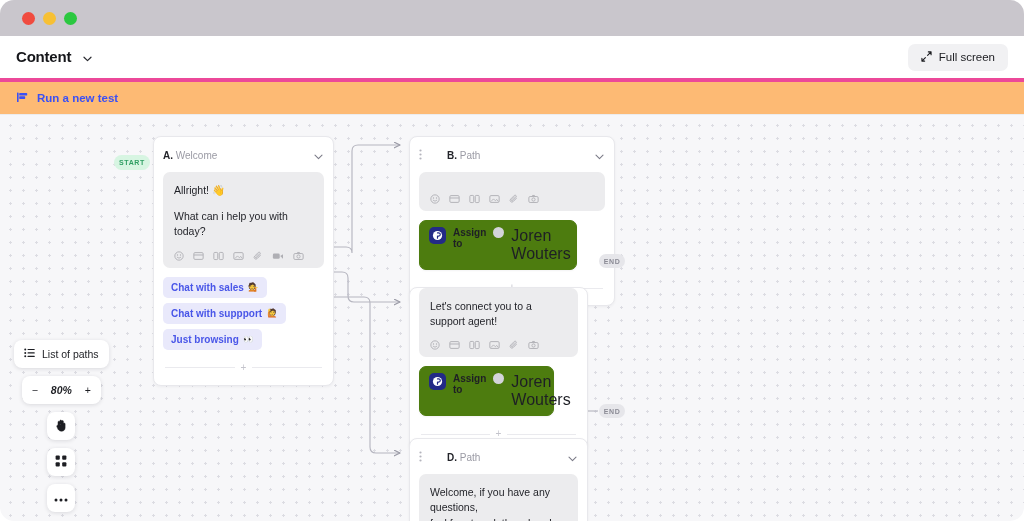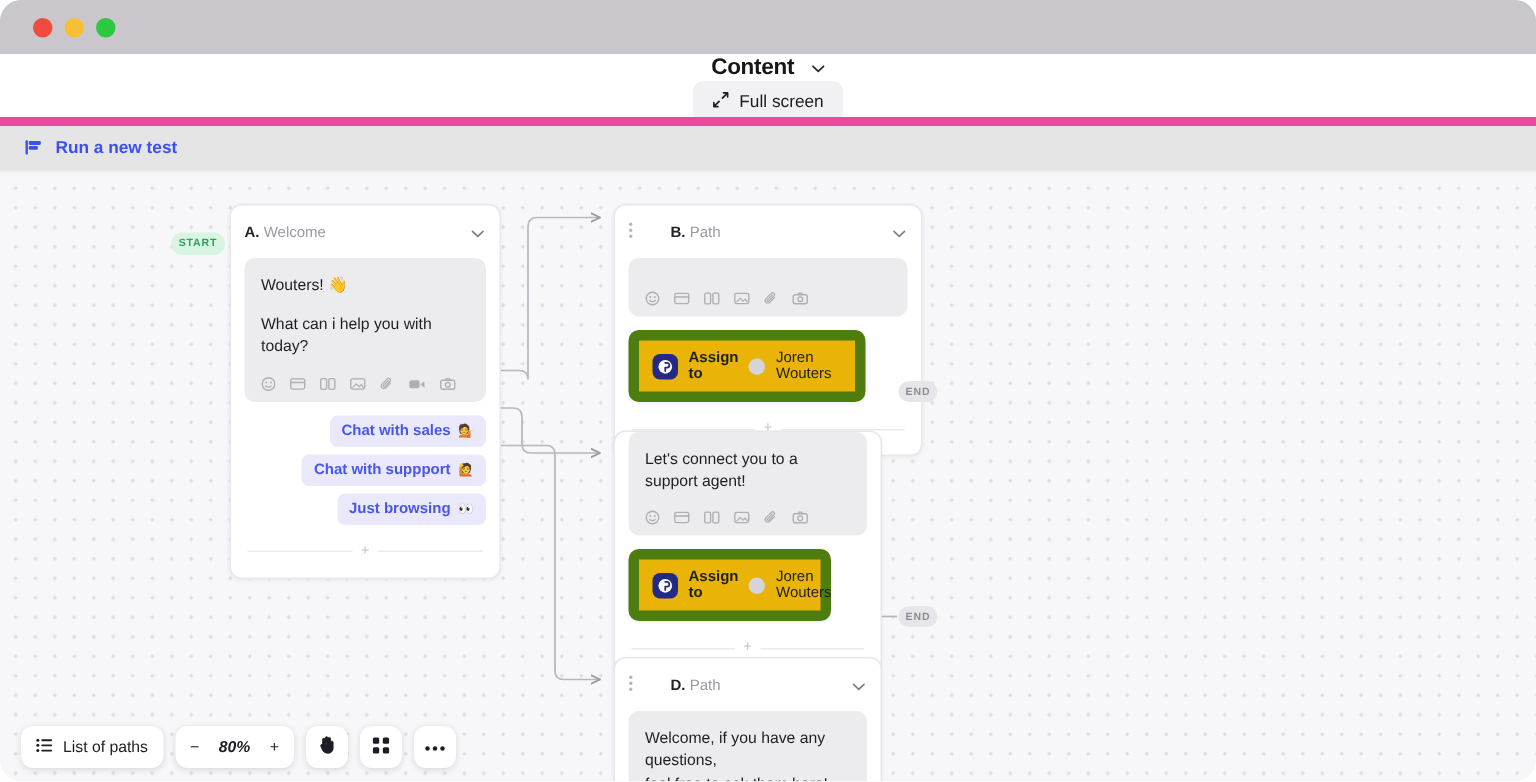--- a/index.html
+++ b/index.html
@@ -30,21 +30,20 @@
   .dot.yellow { background: #f7c034; }
   .dot.green  { background: #2bc840; }
 
   
   .header {
     position: absolute; top: 36px; left: 0;
     width: 1024px; height: 42px;
     background: #ffffff;
     display: flex; align-items: center;
     padding: 0 16px;
-    flex-direction: column;
   }
   .page-title {
     font-size: 15px; font-weight: bold; color: #15161a;
     letter-spacing: -0.2px;
   }
   .title-chevron {
     margin-left: 7px; display: inline-block;
     color: #2a2b31;
   }
   .spacer { flex: 1; }
@@ -55,22 +54,22 @@
     padding: 7px 13px;
     font-size: 11.5px; color: #1b1c20;
     font-family: "Liberation Sans", sans-serif;
     cursor: pointer;
   }
 
   
   .subheader {
     position: absolute; top: 78px; left: 0;
     width: 1024px; height: 37px;
-    background: #e5e5e5;
-    border-top: 6px solid #ec4899;
+    background: #fdba74;
+    border-top: 4px solid #ec4899;
     border-bottom: 1px solid #ececed;
     display: flex; align-items: center;
     padding: 0 16px; gap: 8px;
   }
   .runtest {
     display: flex; align-items: center; gap: 8px;
     color: #3b50f4; font-size: 11.5px; font-weight: bold;
     cursor: pointer;
   }
 
@@ -143,70 +142,71 @@
   }
   .msg-line + .msg-line { margin-top: 11px; }
 
   .icon-row {
     display: flex; align-items: center;
     gap: 9px; margin-top: 11px;
   }
   .mini-icon { opacity: .4; display: flex; }
 
   
-  .replies { margin-top: 9px; display: flex; flex-direction: column; align-items: flex-end; gap: 5px; }
+  .replies { margin-top: 9px; display: flex; flex-direction: column; align-items: flex-start; gap: 5px; }
   .reply {
     background: #e9e9fb;
     color: #4956e8;
     border-radius: 5px;
     font-size: 10px; font-weight: bold;
     padding: 5px 8px;
     display: flex; align-items: center; gap: 5px;
     cursor: pointer;
   }
   .reply .emo { font-size: 8.5px; filter: grayscale(.15); }
 
   
   .assign {
     margin-top: 9px;
-    background: #eab308;
-    border: 7px solid #4d7c0f;
+    background: #4d7c0f;
+    border: 1px solid #4d7c0f;
     border-radius: 7px;
     box-shadow: 0 1px 2px rgba(20,20,40,0.05);
-    display: flex; align-items: center; gap: 7px;
+    display: flex; gap: 7px;
     padding: 6px 9px;
     width: 85%;
   }
   .assign-app {
     width: 17px; height: 17px; border-radius: 5px;
     background: #232a86;
     display: flex; align-items: center; justify-content: center;
     flex: 0 0 auto;
   }
   .assign-label { font-size: 10px; font-weight: bold; color: #1e1f25; }
   .assign-avatar {
     width: 11px; height: 11px; border-radius: 50%;
     background: #d4d4da; flex: 0 0 auto;
   }
-  .assign-name { font-size: 10px; color: #1e1f25; }
+  .assign-name { font-size: 16px; color: #1e1f25; }
 
   
   .divider {
     margin-top: 13px;
     display: flex; align-items: center; gap: 6px;
     padding: 0 2px 3px 2px;
   }
   .divider .ln { flex: 1; height: 1px; background: #eaeaee; }
   .divider .pl { color: #c4c4cc; font-size: 10px; line-height: 1; }
 
   
   .toolbar {
     position: absolute; bottom: 9px; left: 14px;
     display: flex; align-items: center; gap: 8px;
     z-index: 20;
+    flex-direction: column;
   }
   .tool-group {
     background: #ffffff;
     border-radius: 8px;
     box-shadow: 0 1px 4px rgba(20,20,40,0.13);
     display: flex; align-items: center;
     height: 28px;
   }
   .tool-btn {
     display: flex; align-items: center; justify-content: center;
@@ -294,21 +294,21 @@
           <span>Welcome</span>
         </span>
         <span class="node-chevron">
           <svg width="9" height="6" viewBox="0 0 9 6">
               <path d="M1 1.2L4.5 4.6 8 1.2" stroke="#7c7c88" stroke-width="1.1" fill="none" stroke-linecap="round" stroke-linejoin="round"></path>
             </svg>
         </span>
       </div>
       <div class="node-body">
         <div class="msg-block">
-          <div class="msg-line">Wouters! 👋</div>
+          <div class="msg-line">Allright! 👋</div>
           <div class="msg-line">What can i help you with today?</div>
           <div class="icon-row">
             <span class="mini-icon">
                 <svg width="10" height="10" viewBox="0 0 12 12">
                   <circle cx="6" cy="6" r="5" fill="none" stroke="#55555f" stroke-width="1.1"></circle>
                   <circle cx="4.2" cy="4.8" r=".8" fill="#55555f"></circle>
                   <circle cx="7.8" cy="4.8" r=".8" fill="#55555f"></circle>
                   <path d="M3.8 7.6a3 3 0 0 0 4.4 0" stroke="#55555f" stroke-width="1" fill="none" stroke-linecap="round"></path>
                 </svg>
               </span>

